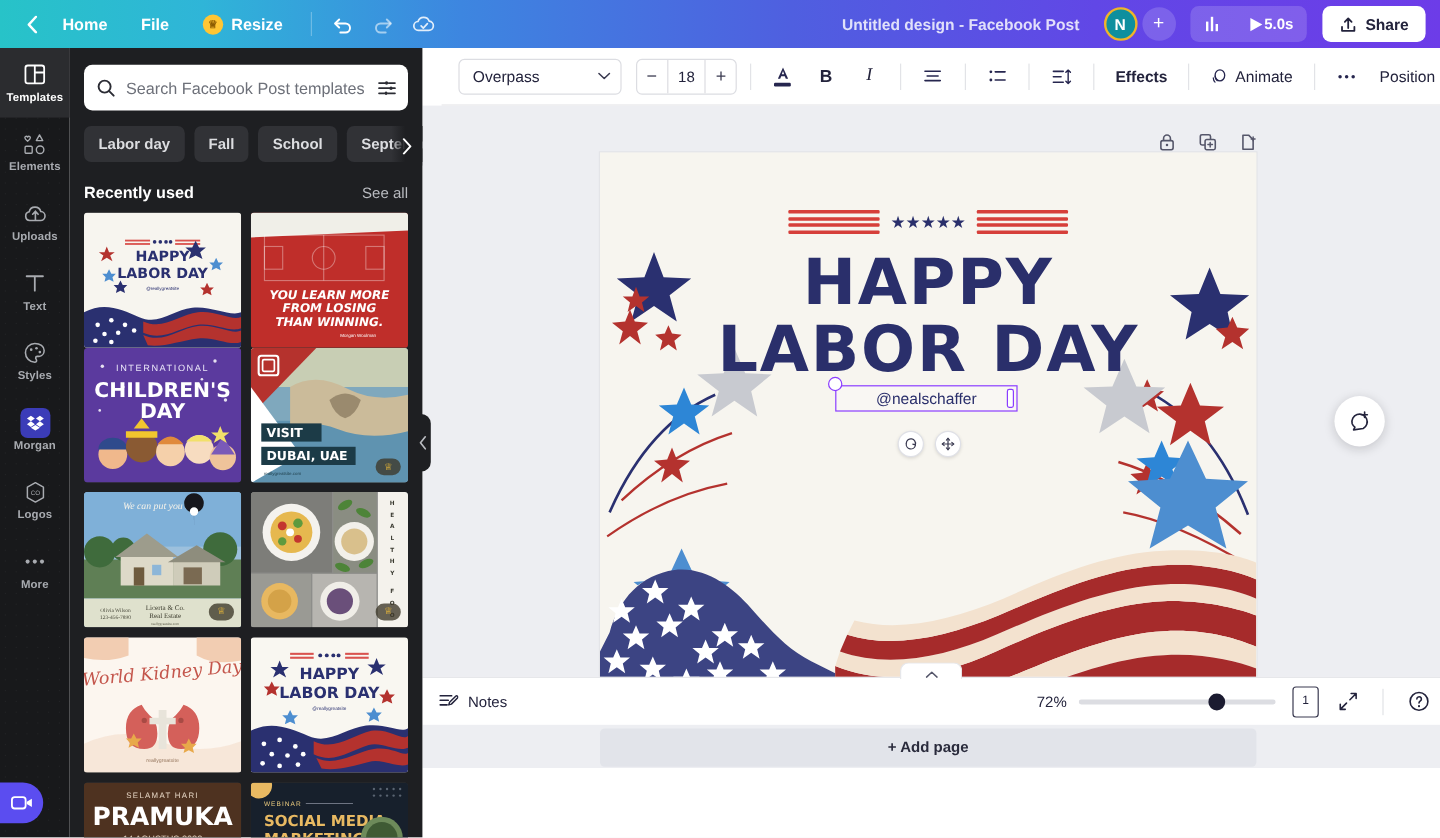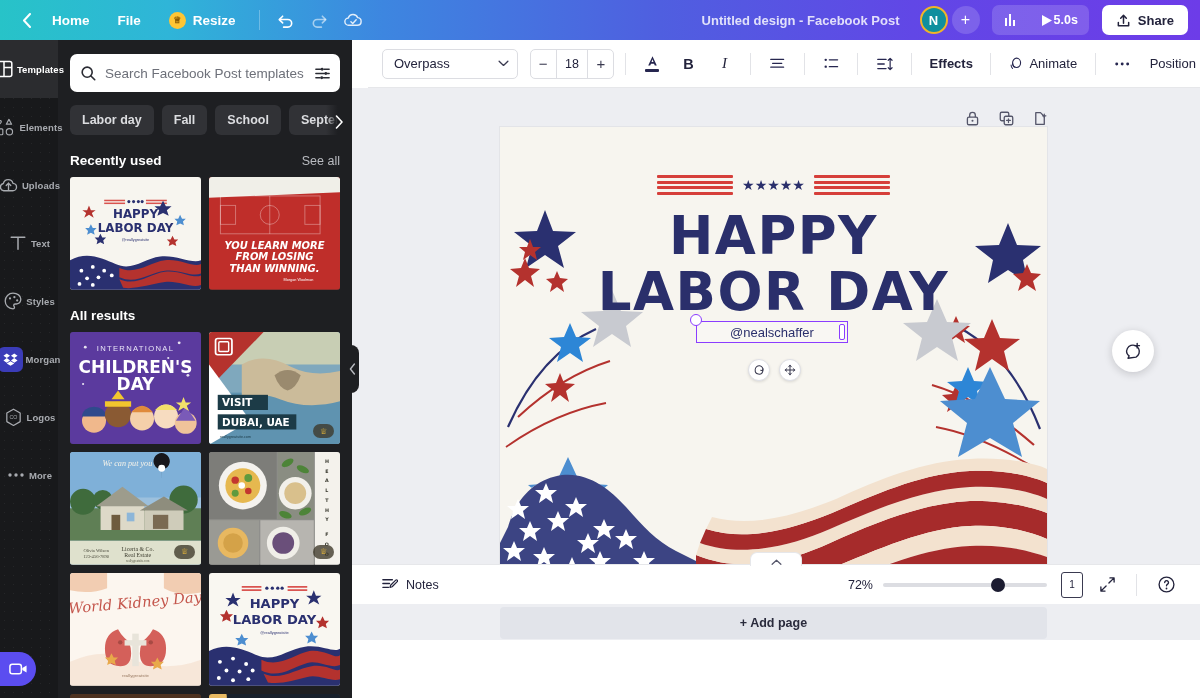--- a/index.html
+++ b/index.html
@@ -66,21 +66,21 @@
 
   
   .rail {
     position: absolute; top: 40px; left: 0; width: 58px; height: 658px;
     background: #18191b;
     background-image: radial-gradient(rgba(255,255,255,.055) 0.7px, transparent 0.7px);
     background-size: 9px 9px;
     z-index: 30;
   }
   .rail-item {
-    width: 58px; height: 58px; display: flex; flex-direction: row;
+    width: 58px; height: 58px; display: flex; flex-direction: column;
     align-items: center; justify-content: center; gap: 3px; cursor: pointer;
     color: #a8abb0;
   }
   .rail-item.active { background: #2b2c2f; color: #fff; }
   .rail-label { font-size: 9.5px; font-weight: 600; letter-spacing: .1px; }
   .rail-ico { height: 21px; display: flex; align-items: center; }
   .dropbox-sq {
     width: 25px; height: 25px; border-radius: 6px; background: #3b3cb8;
     display: flex; align-items: center; justify-content: center;
   }
@@ -251,21 +251,21 @@
     width: 22px; height: 22px; border-radius: 50%; background: #fff;
     border: 1px solid #dfe0e6; display: flex; align-items: center;
     justify-content: center; cursor: pointer; box-shadow: 0 1px 3px rgba(0,0,0,.12);
   }
   .dsvg { position: absolute; inset: 0; width: 547px; height: 460px; pointer-events: none; }
 
   
   .bottombar {
     position: absolute; left: 352px; bottom: 0; width: 848px; height: 40px;
     background: #fff; border-top: 1px solid #e6e7ea;
-    display: flex; align-items: center; padding: 0 20px; z-index: 20;
+    display: flex; align-items: center; padding: 0 4px; z-index: 20;
   }
   .notes-btn {
     display: flex; align-items: center; gap: 8px; font-size: 12.5px;
     color: #23233c; padding: 6px 9px; border-radius: 5px; cursor: pointer;
   }
   .bb-right { margin-left: auto; display: flex; align-items: center; gap: 10px; }
   .zoom-pct { font-size: 12.5px; color: #23233c; min-width: 34px; text-align: right; }
   .zoom-track {
     position: relative; width: 164px; height: 4px; background: #dcdde2;
     border-radius: 2px; cursor: pointer;
@@ -544,23 +544,20 @@
           <text x="69" y="76" text-anchor="middle" font-size="10.5" font-weight="bold" fill="#fff" font-family="DejaVu Sans" font-style="italic">YOU LEARN MORE</text>
           <text x="69" y="88" text-anchor="middle" font-size="10.5" font-weight="bold" fill="#fff" font-family="DejaVu Sans" font-style="italic">FROM LOSING</text>
           <text x="69" y="100" text-anchor="middle" font-size="10.5" font-weight="bold" fill="#fff" font-family="DejaVu Sans" font-style="italic">THAN WINNING.</text>
           <text x="110" y="110" text-anchor="end" font-size="4" fill="#fff" font-family="Liberation Sans">Morgan Woolman</text>
         </svg>
       </div>
     </div>
     <div class="row-next" style="font-size:0">chevron-right-icon</div>
   </div>
 
-  <div class="sec-head">
-    <span class="sec-title">All results</span>
-  </div>
 
   <div class="grid2">
 
     <div class="thumb">
       <svg viewBox="0 0 120 104" width="100%" height="100%" preserveAspectRatio="none">
         <rect width="120" height="104" fill="#5b3a9e"></rect>
         <g fill="#fff" opacity=".85">
               <circle cx="14" cy="14" r="1.3"></circle>
               <circle cx="100" cy="10" r="1.3"></circle>
               <circle cx="30" cy="30" r="1"></circle>

